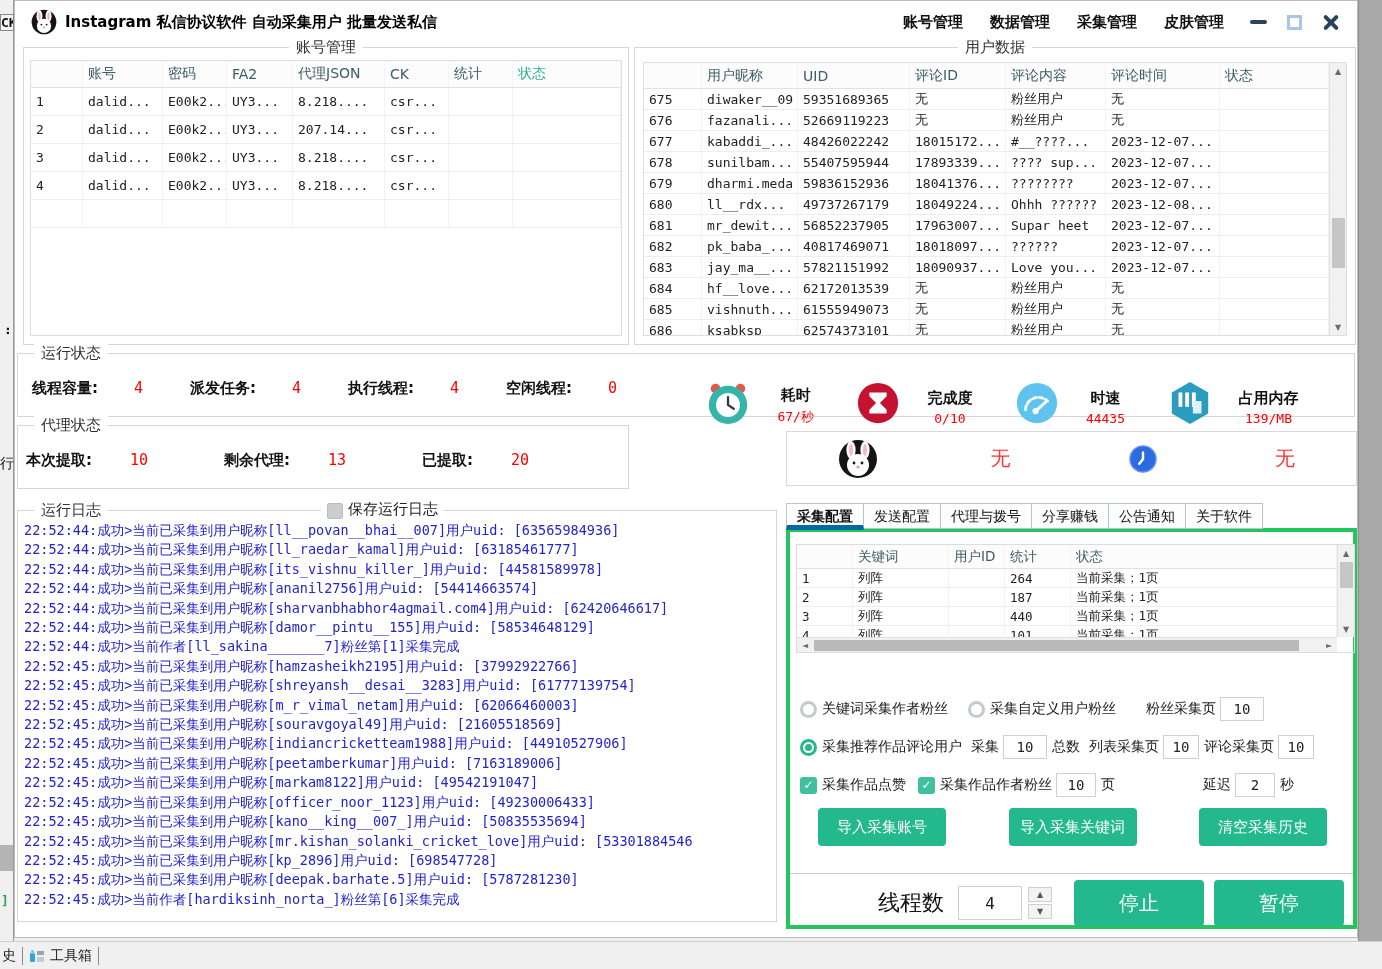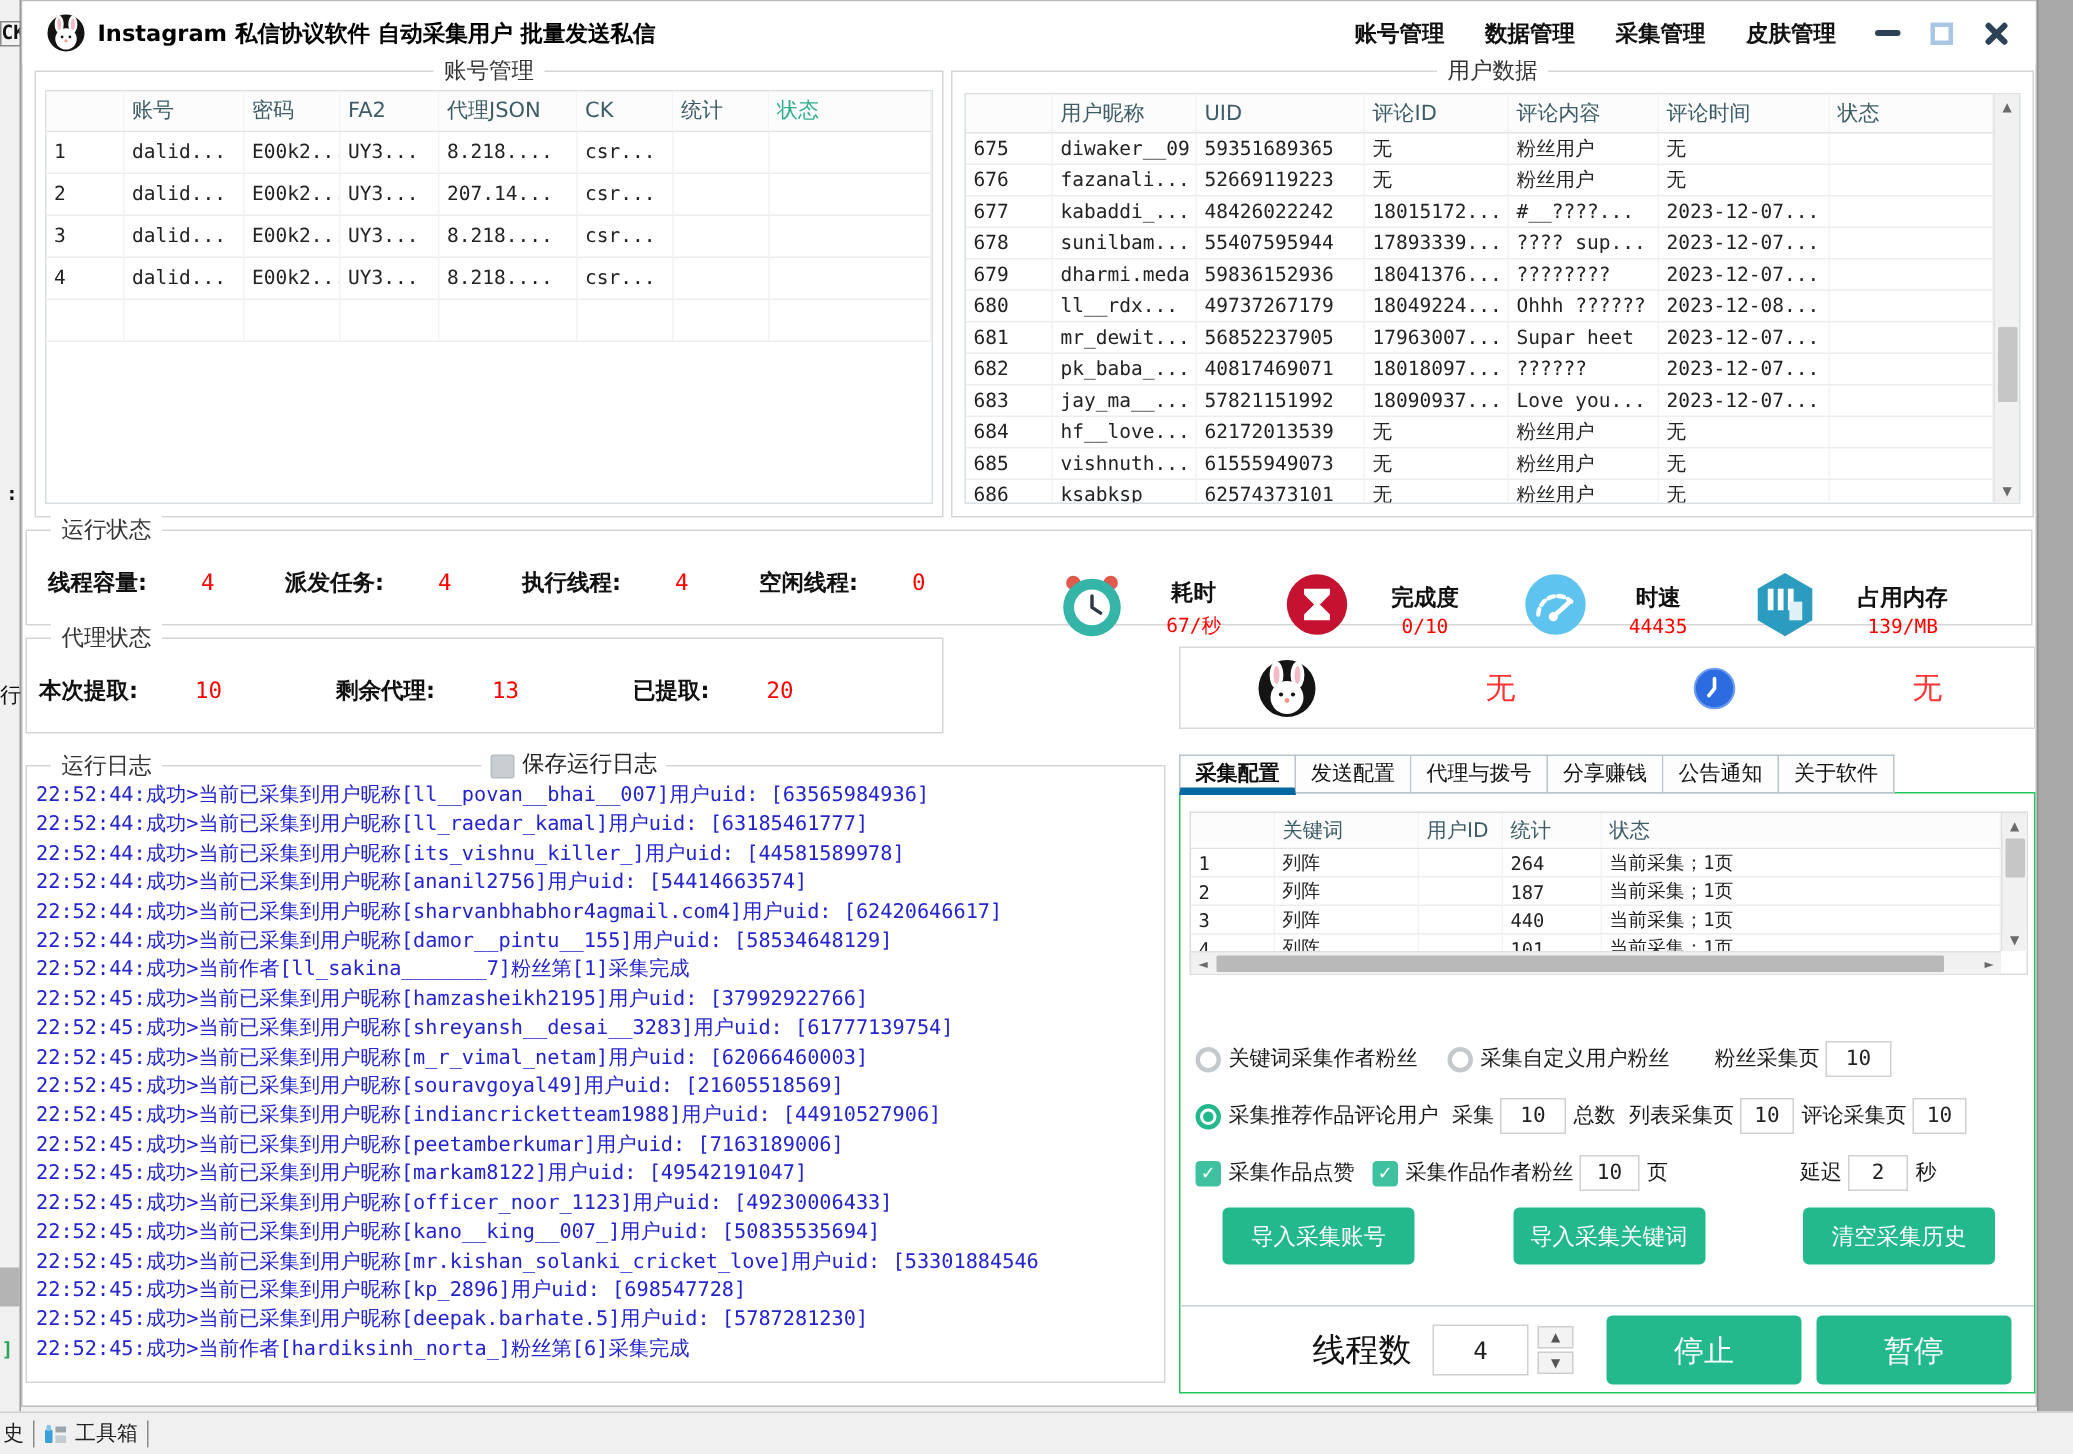--- a/index.html
+++ b/index.html
@@ -109,21 +109,21 @@
   .logline { font-family:"DejaVu Sans Mono",monospace; font-size:13.5px; line-height:19.4px; color:#2424cc; white-space:nowrap; }
   #savelog { position:absolute; top:-11px; left:303px; background:#fff; display:flex; align-items:flex-end; gap:5px; padding:0 6px; z-index:3; }
   #savelog-chk { width:16px; height:16px; background:#c9ced3; border:1px solid #b8bdc2; border-radius:2px; }
   #savelog-label { font-size:15px; color:#222; }
 
   
   #tabs { position:absolute; left:771px; top:502px; height:26px; display:flex; z-index:4; }
   .tab { height:26px; line-height:25px; padding:0 10px; font-size:14px; color:#111; border:1px solid #b9c3cb; border-left:none; background:#fdfdfd; white-space:nowrap; }
   .tab:first-child { border-left:1px solid #b9c3cb; }
   .tab.active { background:#fff; border-bottom:5px solid #0369a1; font-weight:bold; height:27px; }
-  #collect-box { position:absolute; left:771px; top:527px; width:571px; height:401px; border:1px solid #22c55e; background:#fff; }
+  #collect-box { position:absolute; left:771px; top:527px; width:571px; height:401px; border:4px solid #22c55e; background:#fff; }
 
   
   #kw-wrap { position:absolute; left:6px; top:12px; width:559px; height:109px; border:1px solid #dcdcdc; }
   #kw-table { position:absolute; left:0; top:0; right:17px; bottom:15px; overflow:hidden; }
   #kw-table .trow { height:19px; }
   #kw-table .thead { height:24px; }
   #kw-table .tcell { font-size:12.5px; }
   #kw-table .thead .tcell { font-size:13.5px; }
   #kw-table .tcell:nth-child(1){width:56px;}
   #kw-table .tcell:nth-child(2){width:96px;}

